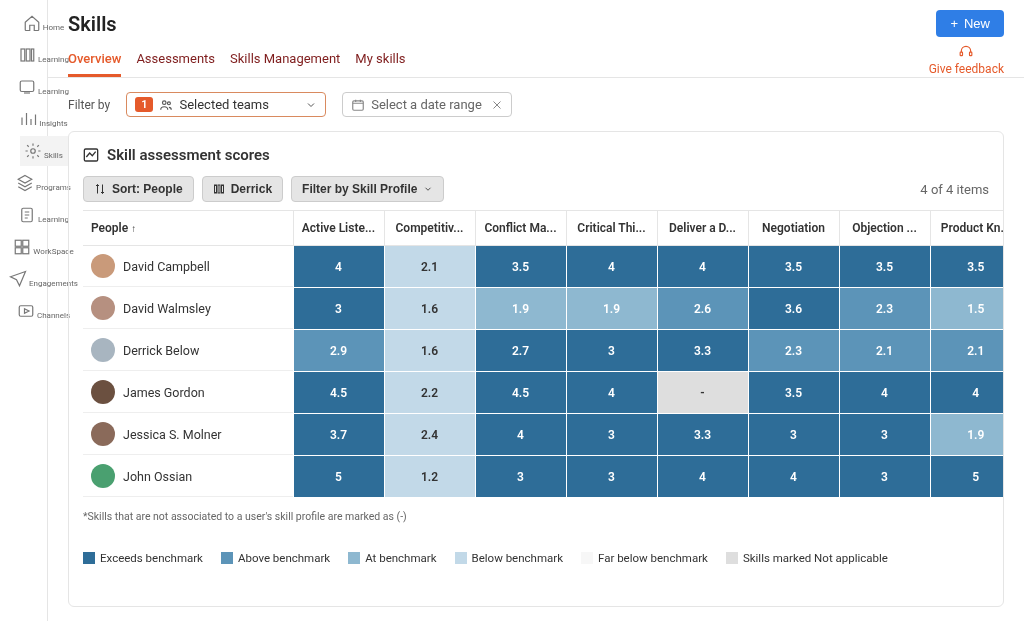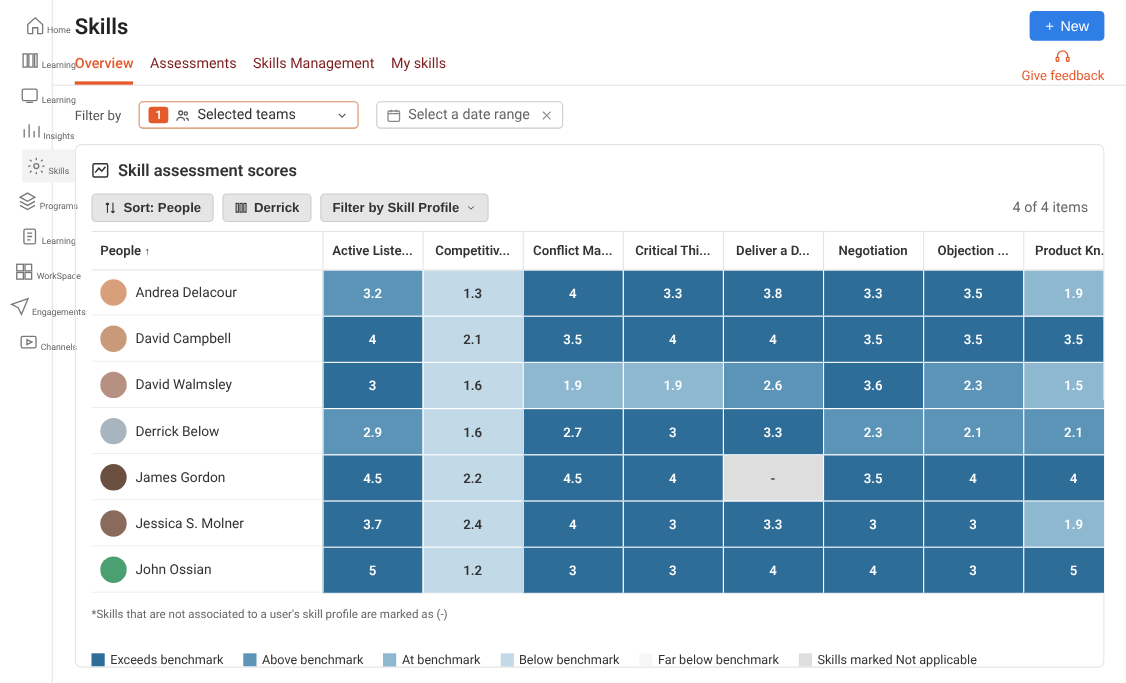--- a/index.html
+++ b/index.html
@@ -267,36 +267,20 @@
             <th class="skill">Deliver a D...</th>
             <th class="skill">Negotiation</th>
             <th class="skill">Objection ...</th>
             <th class="skill">Product Kn...</th>
           </tr>
         </thead>
       <tbody id="grid-body">
           <tr>
             <td>
               <div class="person-cell">
-                <span class="avatar" style="background:#d8a07a"></span>
-                <span>Andrea Delacour</span>
-              </div>
-            </td>
-            <td class="score-cell c-above">3.2</td>
-            <td class="score-cell c-below">1.3</td>
-            <td class="score-cell c-exceeds">4</td>
-            <td class="score-cell c-exceeds">3.3</td>
-            <td class="score-cell c-exceeds">3.8</td>
-            <td class="score-cell c-exceeds">3.3</td>
-            <td class="score-cell c-exceeds">3.5</td>
-            <td class="score-cell c-at">1.9</td>
-          </tr>
-          <tr>
-            <td>
-              <div class="person-cell">
                 <span class="avatar" style="background:#c99a7a"></span>
                 <span>David Campbell</span>
               </div>
             </td>
             <td class="score-cell c-exceeds">4</td>
             <td class="score-cell c-below">2.1</td>
             <td class="score-cell c-exceeds">3.5</td>
             <td class="score-cell c-exceeds">4</td>
             <td class="score-cell c-exceeds">4</td>
             <td class="score-cell c-exceeds">3.5</td>

